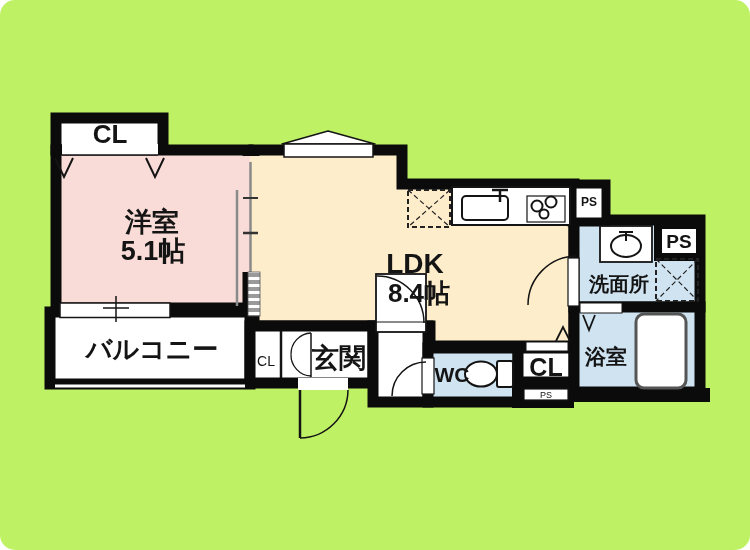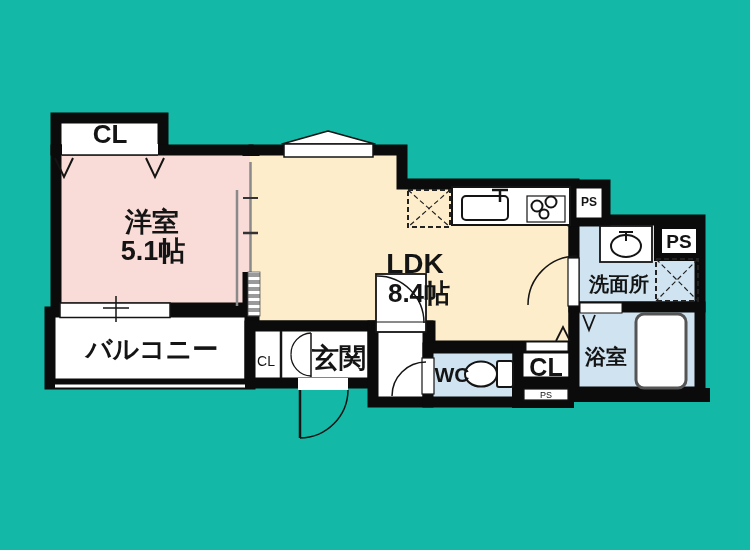--- a/index.html
+++ b/index.html
@@ -1,16 +1,16 @@
 <!DOCTYPE html>
 <html><head>
 <meta charset="utf-8">
 <style>
   html,body { margin:0; padding:0; background:#ffffff; }
-  .stage { position:relative; width:750px; height:550px; background:#14b8a6; overflow:hidden; }
+  .stage { position:relative; width:750px; height:550px; background:#bef264; overflow:hidden;border-radius:15px; }
   svg { position:absolute; left:0; top:0; }
   text { font-family:"Liberation Sans","DejaVu Sans",sans-serif; fill:#141414; }
   .b { font-weight:700; }
 </style>
 </head>
 <body>
 
 <div class="stage">
 <svg width="750" height="550" viewBox="0 0 750 550">
   <defs>

